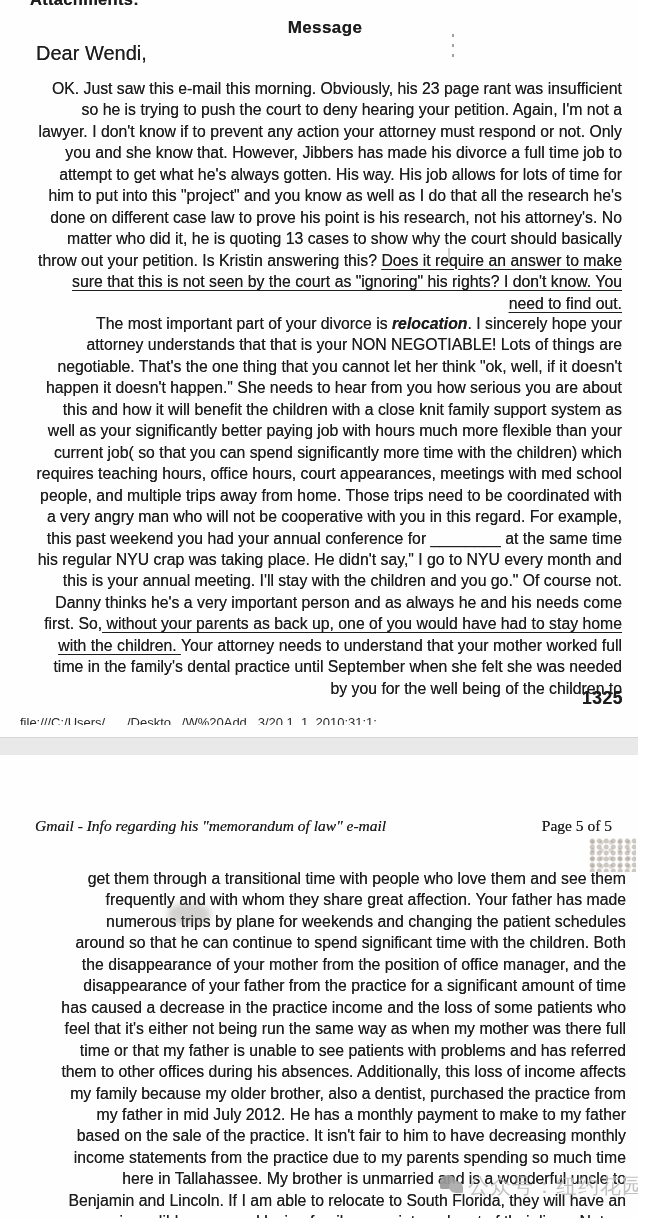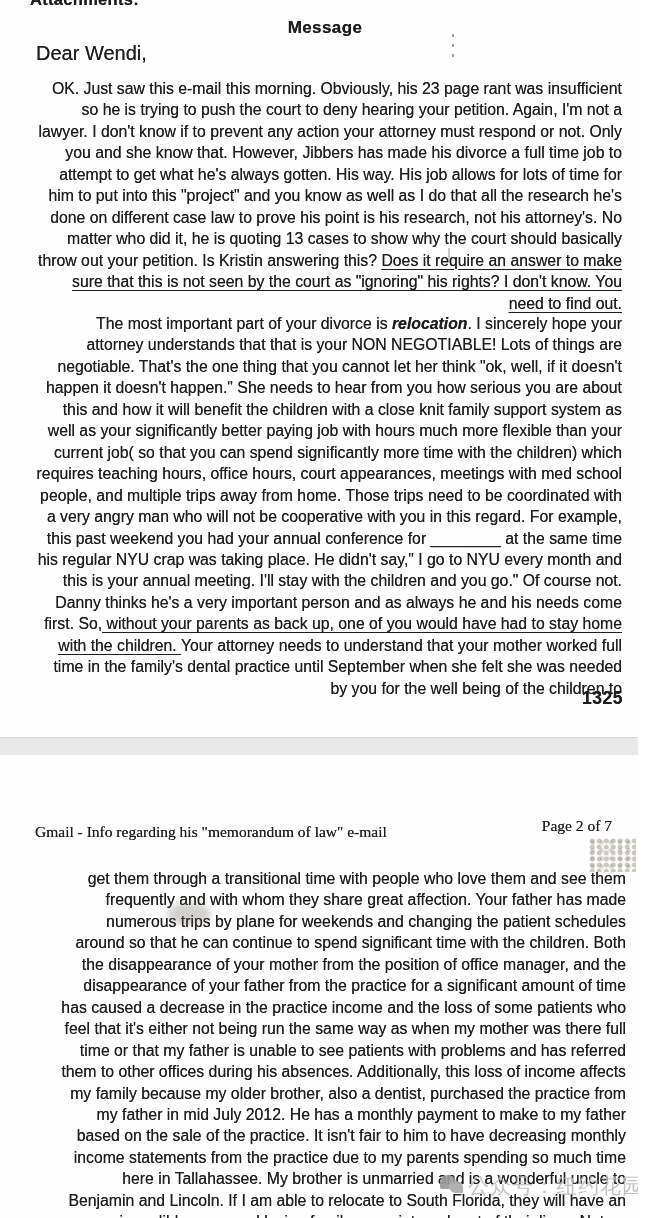--- a/index.html
+++ b/index.html
@@ -29,21 +29,21 @@
   #par2{top:313px;}
   .seg-b{font-weight:bold;font-style:italic;}
   .seg-u{text-decoration:underline;text-decoration-thickness:1.4px;text-underline-offset:2.5px;}
   .bates{position:absolute;left:582px;top:688px;font-weight:bold;font-size:17.5px;letter-spacing:.5px;}
   .footer-clip{position:absolute;left:20px;top:715px;width:560px;height:10px;overflow:hidden;}
   .footer-clip .inner{font-size:13px;color:#2a2a2a;filter:blur(.6px);white-space:nowrap;}
   .corner-digit{position:absolute;right:-9px;top:698px;font-size:40px;color:#cfcfcf;font-weight:400;}
   
   .p2-header{position:absolute;left:0;top:62px;width:650px;
     font-family:"Liberation Serif","DejaVu Serif",serif;font-size:15.5px;color:#1b1b1b;}
-  .p2-header .left{position:absolute;left:35px;top:6px;}
+  .p2-header .left{position:absolute;left:35px;top:0;font-style:italic;}
   .p2-header .right{position:absolute;right:38px;top:0;}
   #par3{left:58px;top:113px;width:568px;}
   
   .artifact{position:absolute;pointer-events:none;}
   .stain1{right:2px;top:838px;width:48px;height:34px;
     background:radial-gradient(circle at 60% 50%, rgba(120,105,90,.45) 0 2px, transparent 3px) 0 0/7px 6px,
                radial-gradient(circle at 30% 30%, rgba(130,115,95,.35) 0 1.5px, transparent 3px) 2px 2px/9px 8px;
     filter:blur(.4px);opacity:.8;}
   .stain2{left:167px;top:903px;width:44px;height:22px;border-radius:50%;
     background:rgba(110,105,100,.30);filter:blur(3px);}
@@ -72,31 +72,34 @@
     <div class="doc-title scan-text">Message</div>
 
     <div class="salutation scan-text">Dear Wendi,</div>
 
     <div class="body-par scan-text" id="par1"><span>OK. Just saw this e-mail this morning. Obviously, his 23 page rant was insufficient so he is trying to push the court to deny hearing your petition. Again, I'm not a lawyer. I don't know if to prevent any action your attorney must respond or not. Only you and she know that. However, Jibbers has made his divorce a full time job to attempt to get what he's always gotten. His way. His job allows for lots of time for him to put into this "project" and you know as well as I do that all the research he's done on different case law to prove his point is his research, not his attorney's. No matter who did it, he is quoting 13 cases to show why the court should basically throw out your petition. Is Kristin answering this? </span><span class="seg-u">Does it require an answer to make sure that this is not seen by the court as "ignoring" his rights? I don't know. You need to find out. </span></div>
 
     <div class="body-par scan-text" id="par2"><span>The most important part of your divorce is </span><span class="seg-b">relocation</span><span>. I sincerely hope your attorney understands that that is your NON NEGOTIABLE! Lots of things are negotiable. That's the one thing that you cannot let her think "ok, well, if it doesn't happen it doesn't happen." She needs to hear from you how serious you are about this and how it will benefit the children with a close knit family support system as well as your significantly better paying job with hours much more flexible than your current job( so that you can spend significantly more time with the children) which requires teaching hours, office hours, court appearances, meetings with med school people, and multiple trips away from home. Those trips need to be coordinated with a very angry man who will not be cooperative with you in this regard. For example, this past weekend you had your annual conference for ________ at the same time his regular NYU crap was taking place. He didn't say," I go to NYU every month and this is your annual meeting. I'll stay with the children and you go." Of course not. Danny thinks he's a very important person and as always he and his needs come first. So,</span><span class="seg-u"> without your parents as back up, one of you would have had to stay home with the children. </span><span>Your attorney needs to understand that your mother worked full time in the family's dental practice until September when she felt she was needed by you for the well being of the children to</span></div>
 
     <div class="bates scan-text">1325</div>
 
+    <div class="footer-clip">
+      <div class="inner">file:///C:/Users/....../Deskto..  /W%20Add..  3/20.1  .1.  2010:31:1:..</div>
+    </div>
 
     <div class="corner-digit">1</div>
   </div>
 
   <div class="separator"></div>
 
   <div class="scanpage" id="page2">
 
     <div class="p2-header">
       <span class="left scan-text">Gmail - Info regarding his "memorandum of law" e-mail</span>
-      <span class="right scan-text">Page 2 of 7</span>
+      <span class="right scan-text">Page 5 of 5</span>
     </div>
 
     <div class="body-par scan-text" id="par3"><span>get them through a transitional time with people who love them and see them frequently and with whom they share great affection. Your father has made numerous trips by plane for weekends and changing the patient schedules around so that he can continue to spend significant time with the children. Both the disappearance of your mother from the position of office manager, and the disappearance of your father from the practice for a significant amount of time has caused a decrease in the practice income and the loss of some patients who feel that it's either not being run the same way as when my mother was there full time or that my father is unable to see patients with problems and has referred them to other offices during his absences. Additionally, this loss of income affects my family because my older brother, also a dentist, purchased the practice from my father in mid July 2012. He has a monthly payment to make to my father based on the sale of the practice. It isn't fair to him to have decreasing monthly income statements from the practice due to my parents spending so much time here in Tallahassee. My brother is unmarried and is a wonderful uncle to Benjamin and Lincoln. If I am able to relocate to South Florida, they will have an incredibly warm and loving family as an integral part of their lives. Not an occasional 2 day weekend trip to visit.</span></div>
   </div>
 
   <div class="artifact tick1"></div>
   <div class="artifact tick2"></div>
   <div class="artifact stain1"></div>
   <div class="artifact stain2"></div>
 

